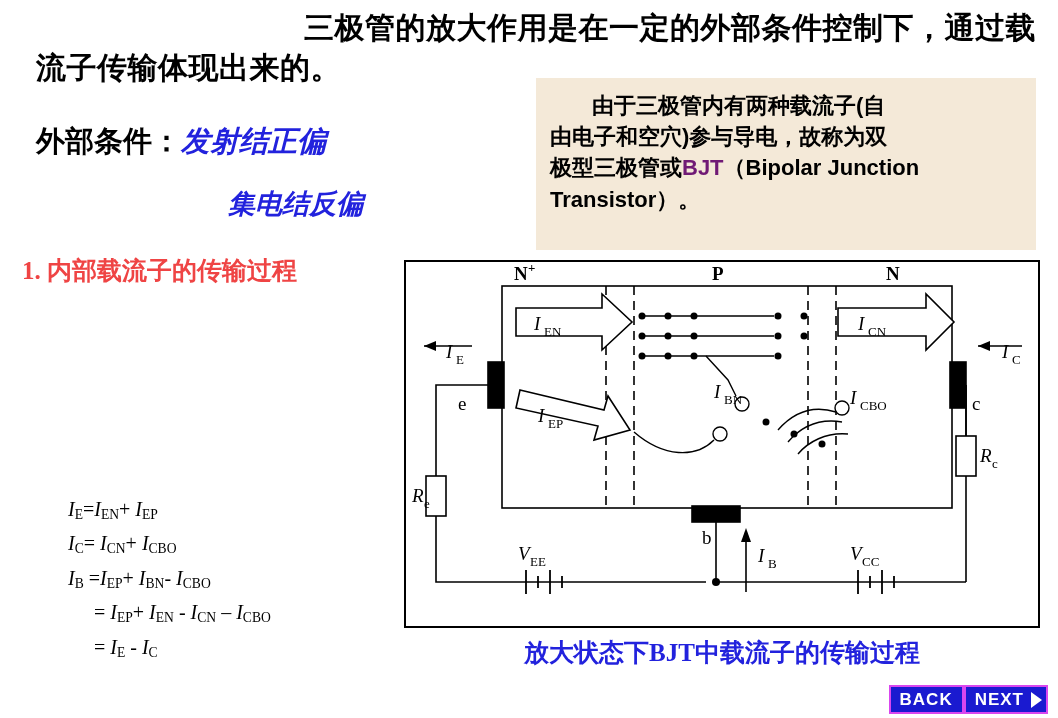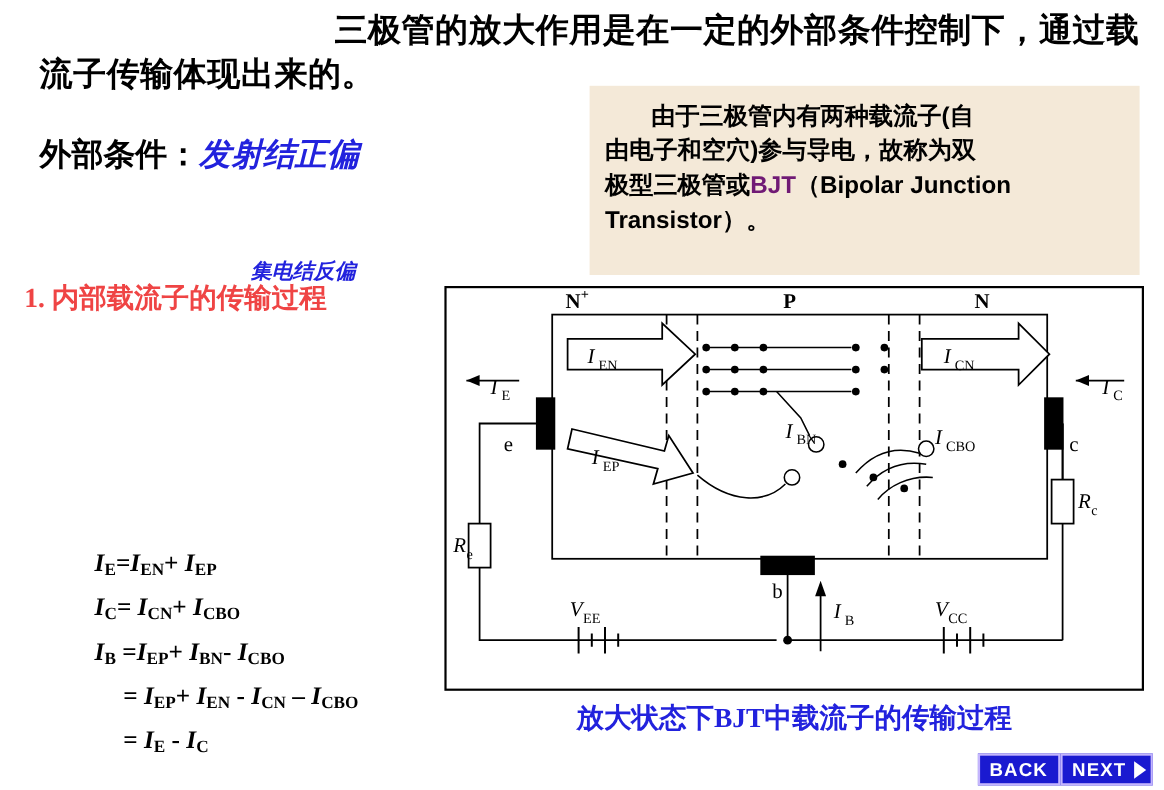--- a/index.html
+++ b/index.html
@@ -41,25 +41,24 @@
   }
   .ext-cond .label { display: inline-block; }
   .ext-cond .blue {
     color: #2222dd;
     font-style: italic;
     font-weight: 700;
   }
   .ext-cond-line2 {
     position: absolute;
     left: 228px; top: 186px;
-    font-size: 19px;
+    font-size: 27px;
     color: #2222dd;
     font-style: italic;
     font-weight: 700;
-    margin-top: 48px;
   }
 
   
   .note-box {
     position: absolute;
     left: 536px; top: 78px;
     width: 500px; height: 172px;
     background: #f4e9d8;
     box-sizing: border-box;
     padding: 12px 14px 8px 14px;
@@ -89,23 +88,23 @@
     font-weight: 700;
     line-height: 1.52;
   }
   .bullets .sub {
     padding-left: 36px;
   }
 
   
   .equations {
     position: absolute;
-    left: 86px; top: 492px;
-    font-size: 23px;
-    font-weight: 700;
+    left: 68px; top: 492px;
+    font-size: 20px;
+    font-weight: 400;
     line-height: 1.72;
     font-family: "Liberation Serif", serif;
   }
   .equations .ln { white-space: nowrap; }
   .equations i { font-style: italic; }
   .equations sub {
     font-size: 0.68em;
     font-style: normal;
     vertical-align: -0.22em;
   }
@@ -140,21 +139,21 @@
     align-items: center;
   }
   .nav-btn {
     background: #1a1ad0;
     color: #ffffff;
     font-family: "Liberation Sans", sans-serif;
     font-weight: 700;
     font-size: 17px;
     letter-spacing: 1px;
     padding: 4px 9px 4px 9px;
-    border: 2px solid #c4b5fd;
+    border: 2px solid #d946ef;
     line-height: 1;
   }
   .nav-next {
     position: relative;
     padding-right: 22px;
   }
   .nav-next .arrow {
     position: absolute;
     right: 4px; top: 50%;
     transform: translateY(-50%);

